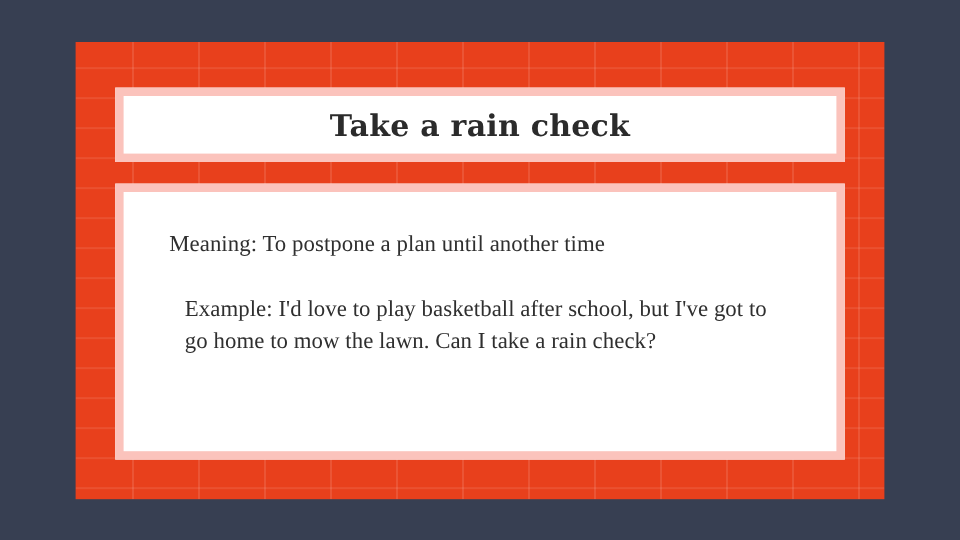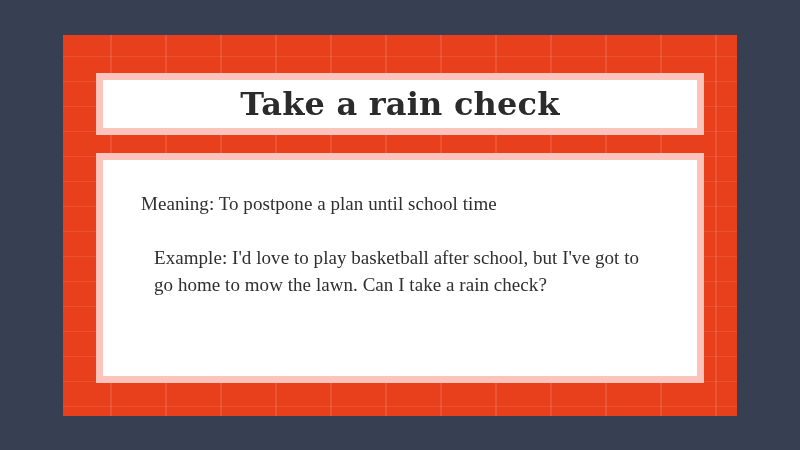--- a/index.html
+++ b/index.html
@@ -60,21 +60,21 @@
     top: 73px;
     width: 608px;
     height: 62px;
     display: flex;
     align-items: center;
     justify-content: center;
   }
 
   #title-text {
     font-family: "DejaVu Serif", "Liberation Serif", serif;
-    font-size: 32px;
+    font-size: 25px;
     font-weight: 700;
     letter-spacing: 0.2px;
     color: #2B2B2B;
     white-space: nowrap;
     line-height: 1;
   }
 
   #content-card {
     left: 96px;
     top: 153px;
@@ -107,17 +107,17 @@
 
   <div id="orange-panel">
     <div id="orange-grid"></div>
   </div>
 
   <div id="title-card" class="card">
     <div id="title-text">Take a rain check</div>
   </div>
 
   <div id="content-card" class="card">
-    <p id="meaning-block" class="body-line">Meaning: To postpone a plan until school time</p>
+    <p id="meaning-block" class="body-line">Meaning: To postpone a plan until another time</p>
     <p id="example-block" class="body-line">Example: I'd love to play basketball after school, but I've got to go home to mow the lawn. Can I take a rain check?</p>
   </div>
 
 </div>
 
 </body></html>

